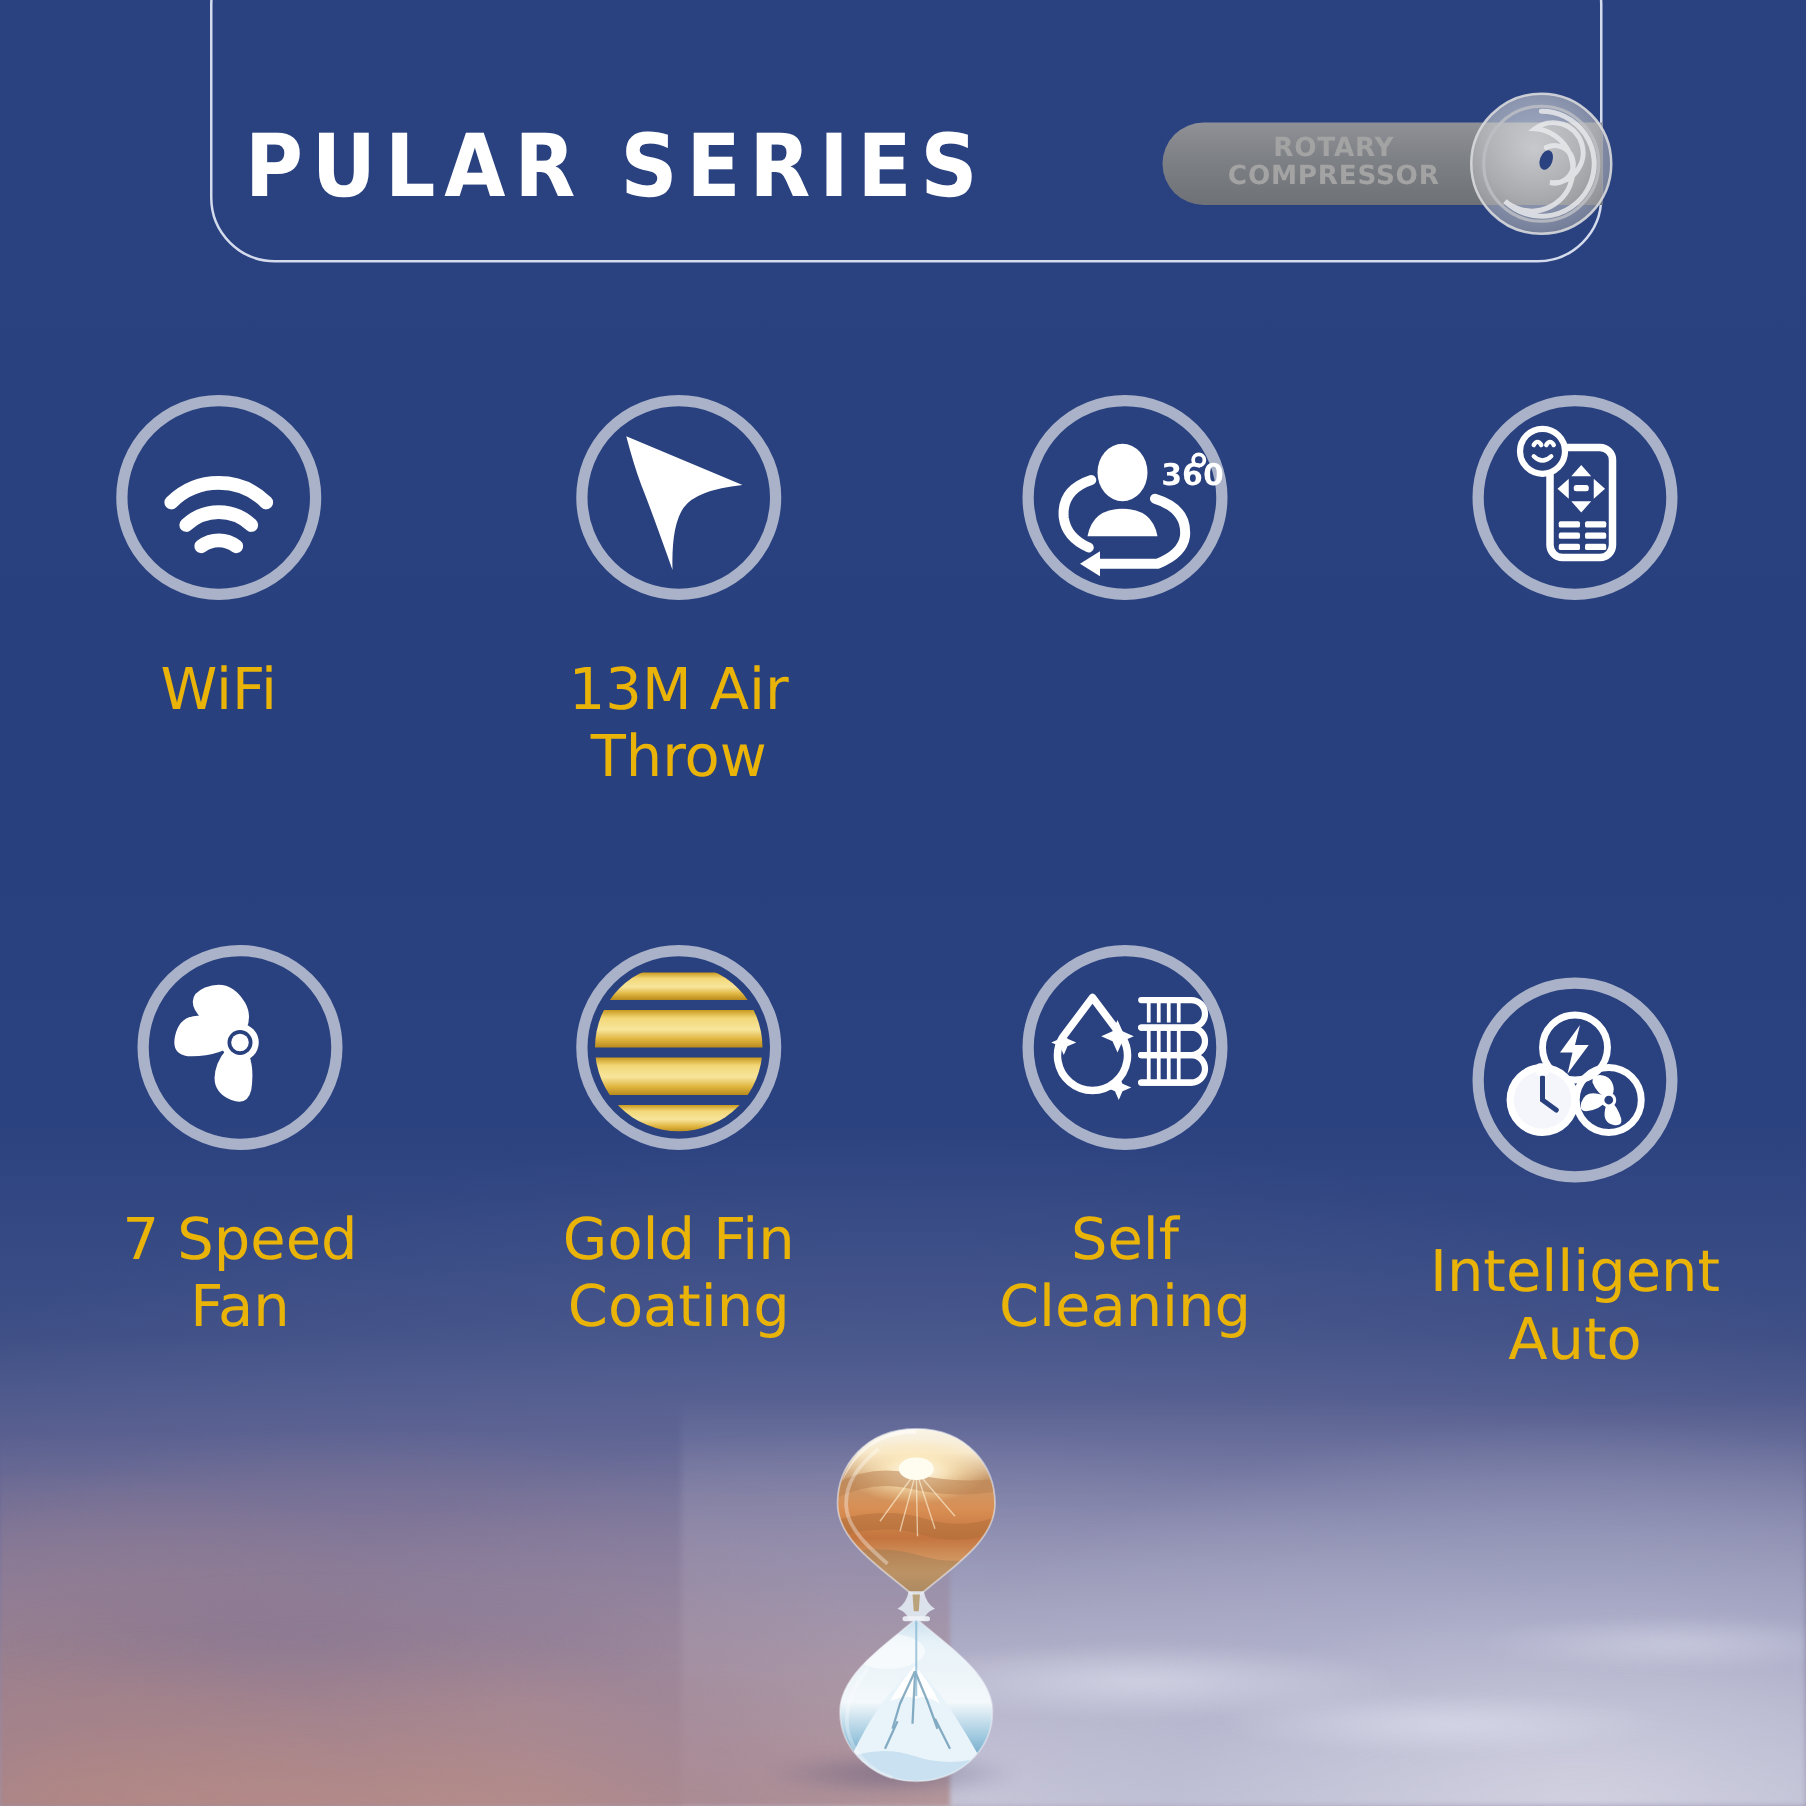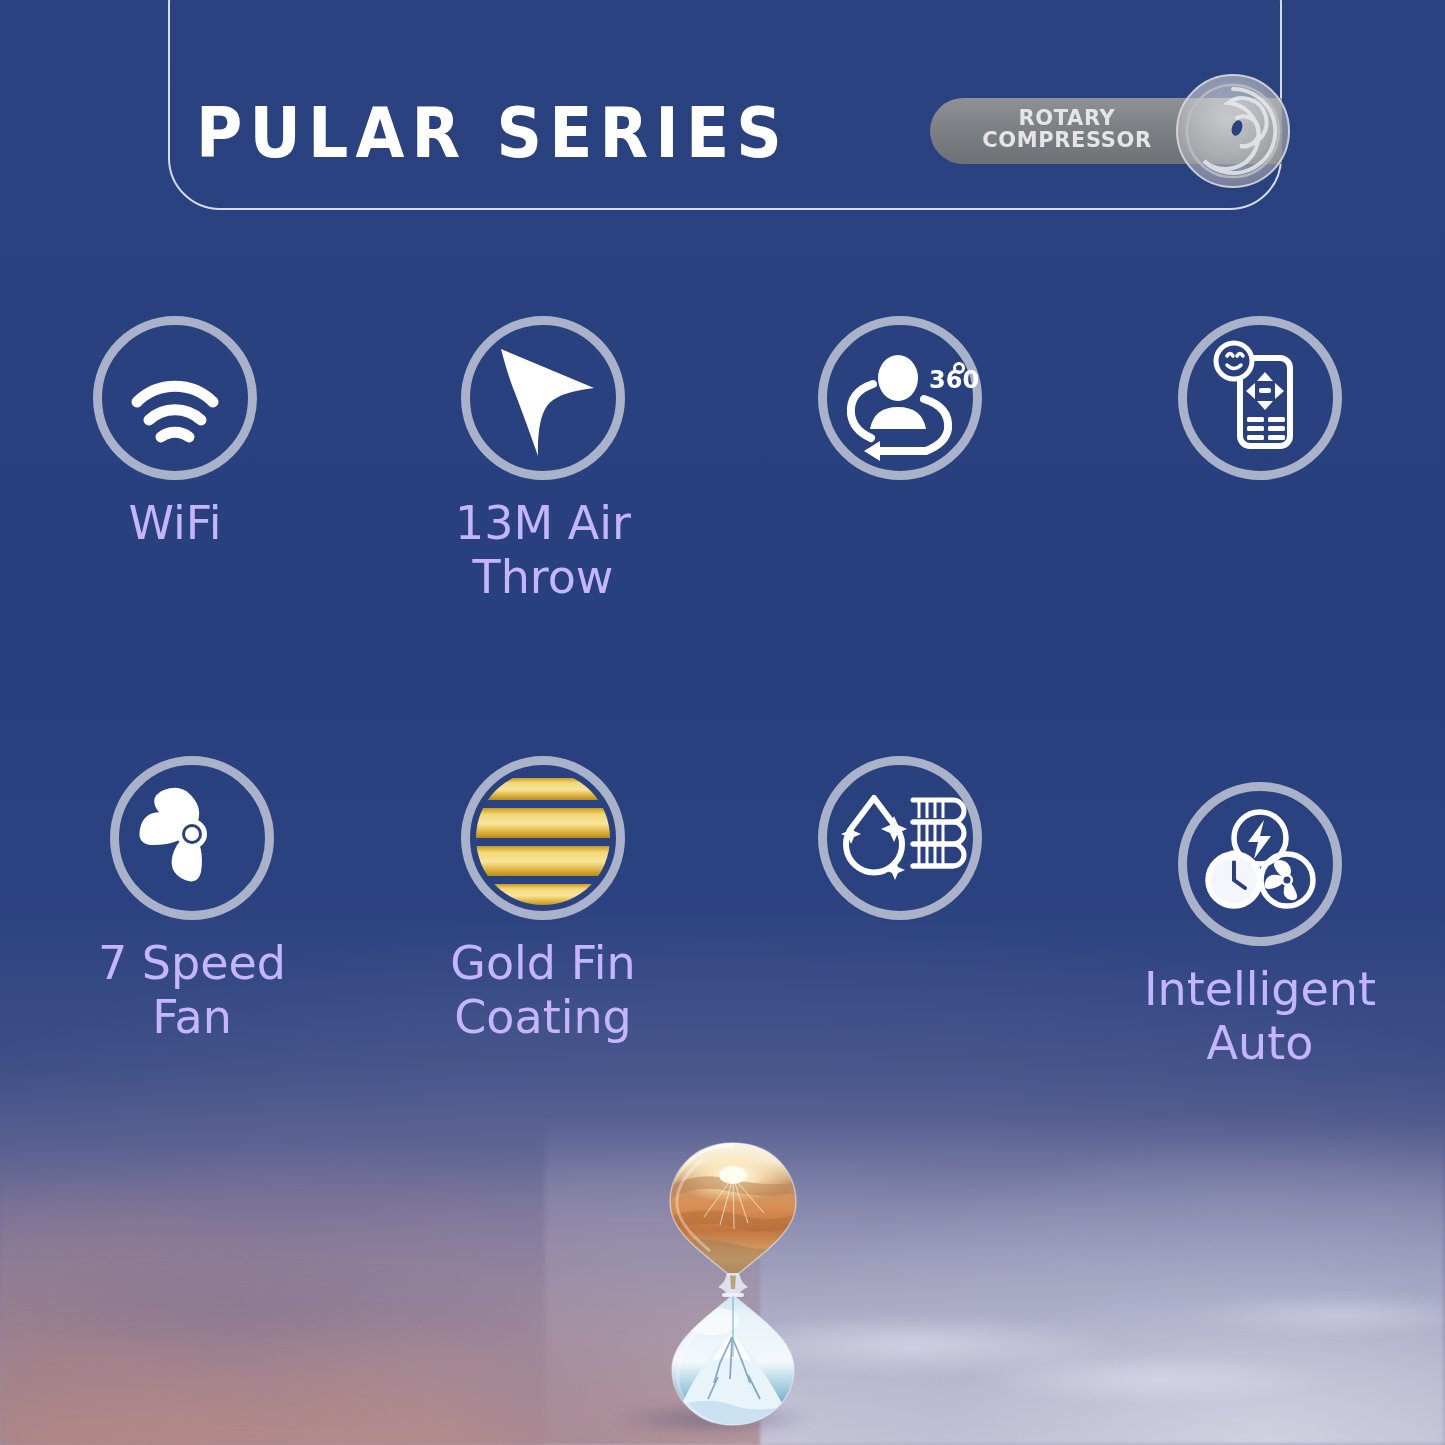--- a/index.html
+++ b/index.html
@@ -72,45 +72,46 @@
     position:absolute; left:930px; top:98px; width:352px; height:66px;
   }
   #rotary-pill {
     position:absolute; left:0; top:0; width:352px; height:66px;
     border-radius:33px 0 0 33px;
     background:linear-gradient(180deg,#8f9196 0%,#7e8186 42%,#6e7176 100%);
   }
   #rotary-text {
     position:absolute; left:22px; top:9px; width:230px;
     text-align:center;
-    font-size:21px; font-weight:bold; color:#e5e5e5;
+    font-size:21px; font-weight:bold; color:#a3a3a3;
     line-height:1.07; letter-spacing:0.6px;
   }
   #rotary-disc {
     position:absolute; left:228px; top:-42px; width:150px; height:150px;
   }
 
   
   #features { position:absolute; left:0; top:0; width:1445px; height:1100px; }
   .feature { position:absolute; width:300px; }
   .ring-wrap { position:relative; width:164px; height:164px; margin:0 auto; }
   .ring {
     position:absolute; inset:0;
     border-radius:50%;
     border:9px solid #a9b2c9;
   }
   .glyph { position:absolute; left:0; top:0; width:164px; height:164px; }
   .feature-label {
     position:absolute; left:0; width:300px;
     text-align:center;
-    color:#c4b5fd;
+    color:#eab308;
     font-size:46px;
     line-height:54px;
     font-weight:400;
     white-space:pre-line;
+    margin-top:28px;
   }
   .f1 { left:25px;  top:316px; }
   .f2 { left:393px; top:316px;text-decoration:underline; }
   .f3 { left:750px; top:316px;text-decoration:underline; }
   .f4 { left:1110px;top:316px; }
   .f5 { left:42px;  top:756px; }
   .f6 { left:393px; top:756px; }
   .f7 { left:750px; top:756px; }
   .f8 { left:1110px;top:782px; }
   .lab-1 { top:180px; }
@@ -304,20 +305,22 @@
             <line x1="109" y1="66" x2="109" y2="86"></line>
           <line x1="117" y1="66" x2="117" y2="86"></line>
             <line x1="125" y1="66" x2="125" y2="86"></line>
           <line x1="101" y1="90" x2="101" y2="109"></line>
             <line x1="109" y1="90" x2="109" y2="109"></line>
           <line x1="117" y1="90" x2="117" y2="109"></line>
             <line x1="125" y1="90" x2="125" y2="109"></line>
         </g>
       </svg>
     </div>
+    <div class="feature-label lab-2">Self
+Cleaning</div>
   </div>
 
   <div class="feature f8">
     <div class="ring-wrap">
       <div class="ring"></div>
       <svg class="glyph" viewBox="0 0 164 164">
 
         <circle cx="82" cy="56" r="26" fill="none" stroke="#fff" stroke-width="5.5"></circle>
         <path d="M86 38 L70 60 h10 l-4 17 l17 -23 h-11 z" fill="#fff"></path>
 

